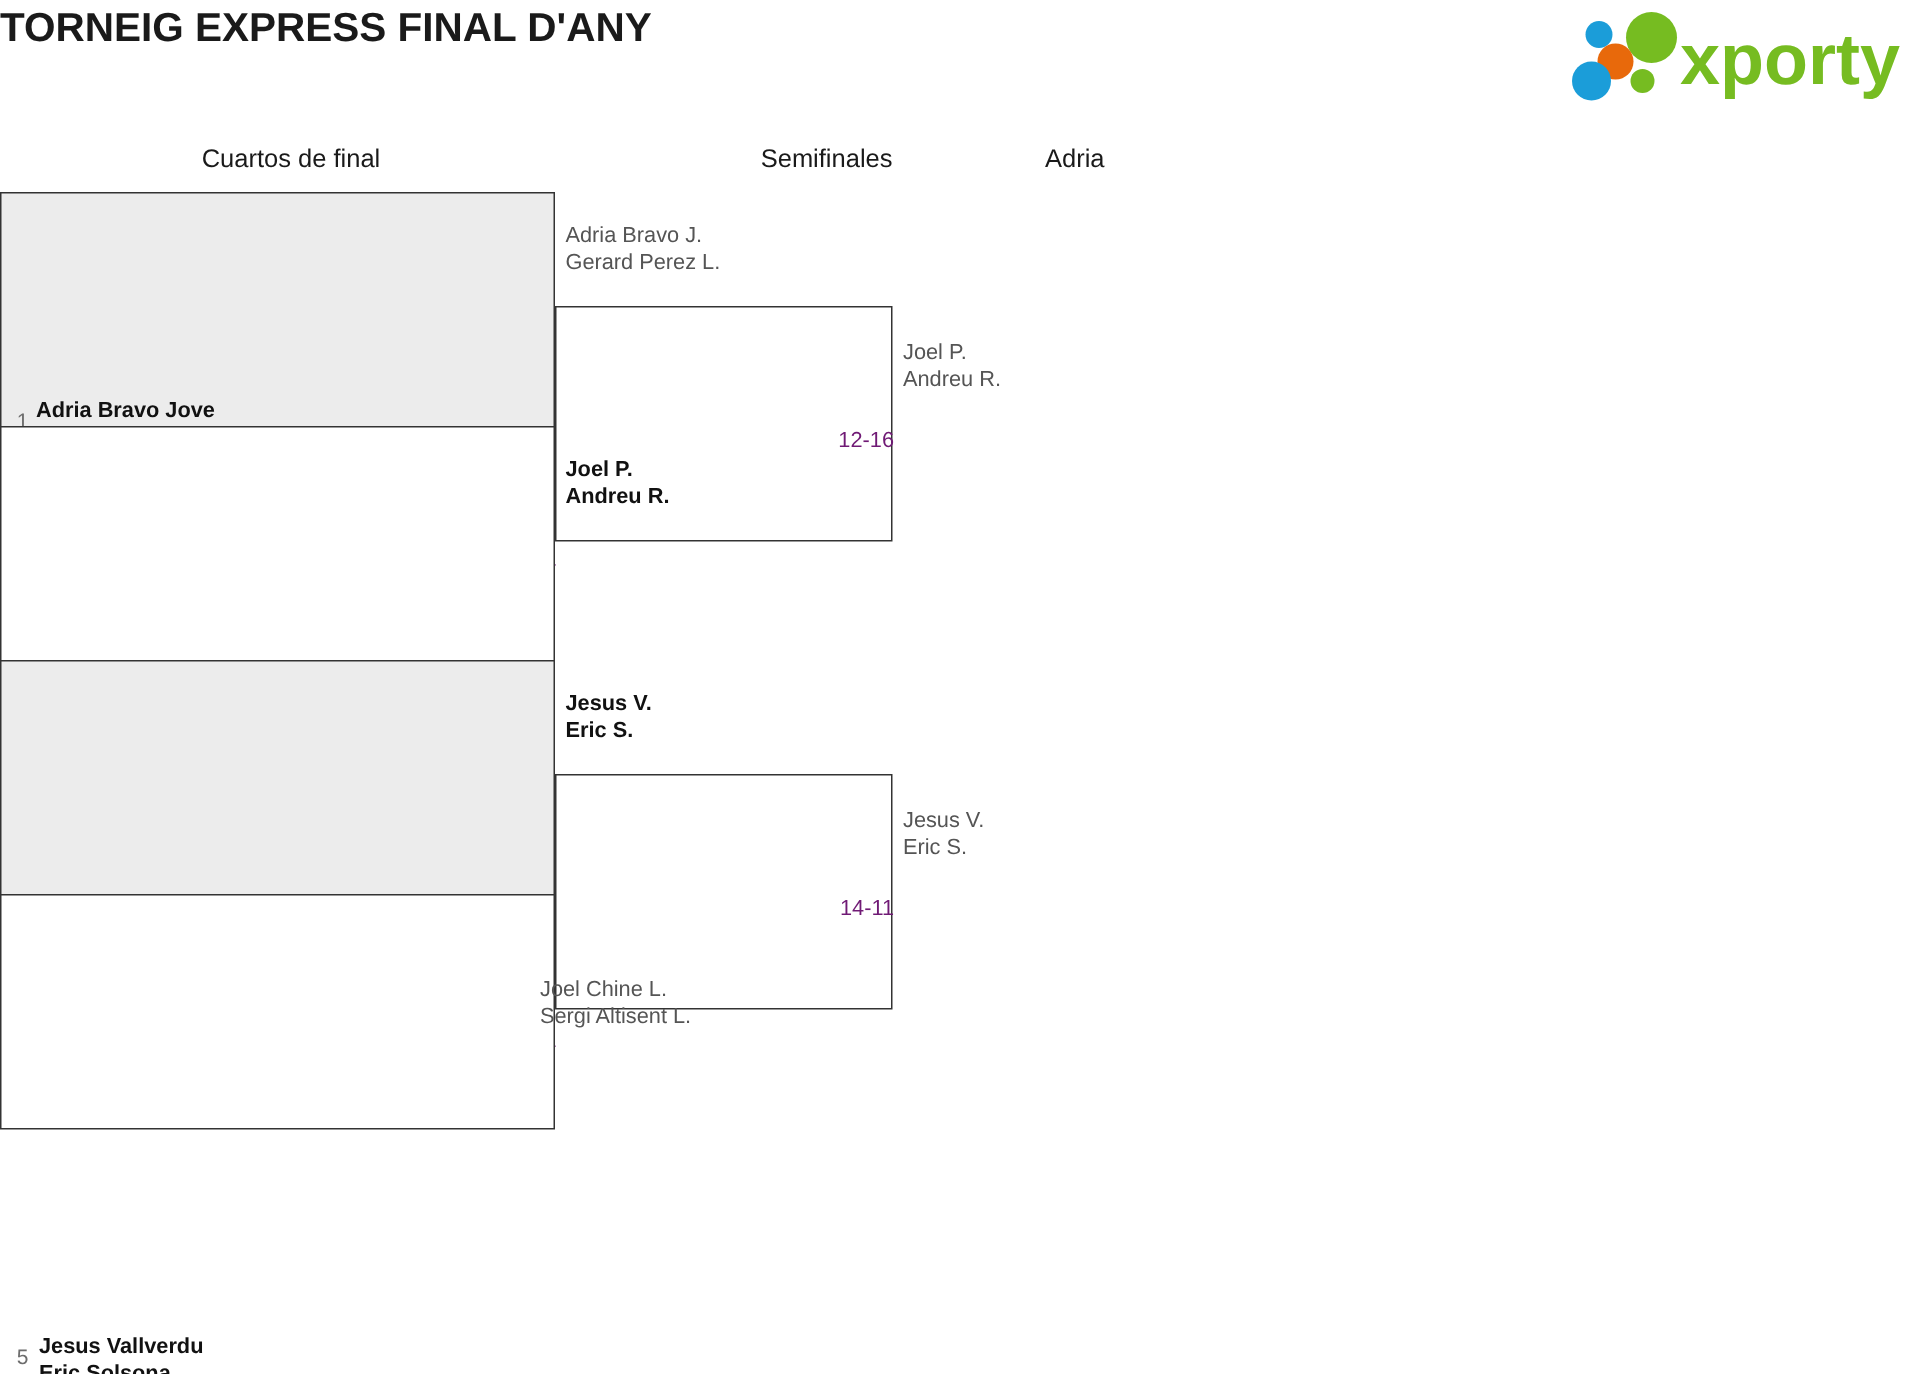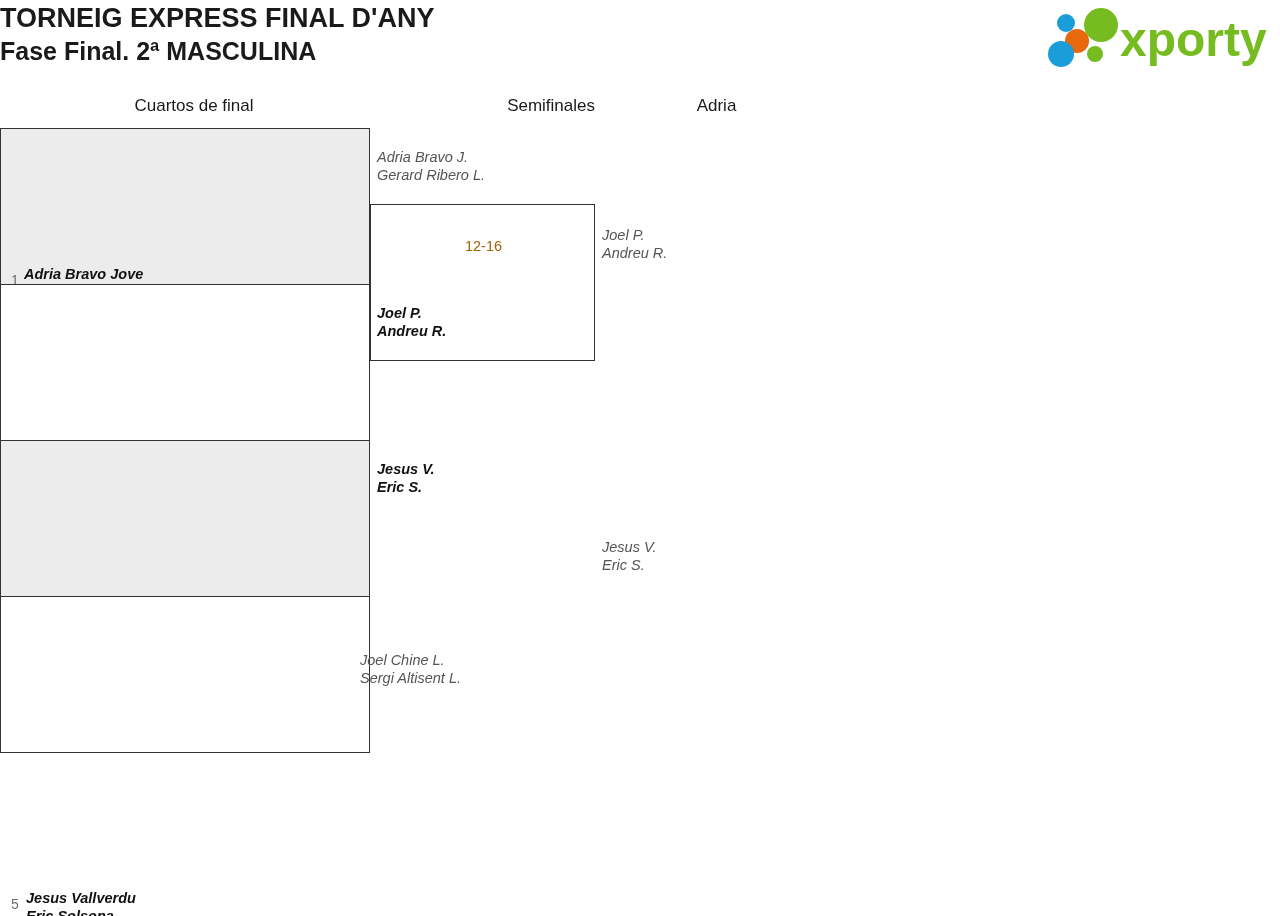--- a/index.html
+++ b/index.html
@@ -40,40 +40,39 @@
   .box.plain  { background: #ffffff; }
 
   .seed {
     position: absolute; left: 6px; font-size: 14px; color: #6d6d6d;
     width: 16px; text-align: center;
   }
   .team {
     position: absolute; font-size: 14.5px; line-height: 18px;
     white-space: nowrap;
   }
-  .team .ln { display: block; font-style: italic; }
+  .team .ln { display: block; }
   .winner { color: #111111; font-weight: bold; }
   .loser  { color: #555555; font-weight: normal; }
   .score {
-    position: absolute; font-size: 14.5px; color: #a16207;
-    text-align: center; white-space: nowrap;
+    position: absolute; font-size: 14.5px; color: #701a75;
+    text-align: right; white-space: nowrap; margin-top: 48px;
   }
   .sched {
     position: absolute; font-size: 14.5px; color: #3a3a3a;
     text-align: center; white-space: nowrap;
   }
 </style>
 </head>
 <body>
 
 <div id="root">
 
   <div class="title-block">
     <div class="title-line1">TORNEIG EXPRESS FINAL D'ANY</div>
-    <div class="title-line2">Fase Final. 2ª MASCULINA</div>
   </div>
 
   <div class="logo">
     <svg width="230" height="62" viewBox="0 0 230 62">
       <circle cx="22" cy="17" r="9" fill="#1b9dd9"></circle>
       <circle cx="57" cy="19" r="17" fill="#76bc21"></circle>
       <circle cx="33" cy="35" r="12" fill="#e8690b"></circle>
       <circle cx="17" cy="48" r="13" fill="#1b9dd9"></circle>
       <circle cx="51" cy="48" r="8" fill="#76bc21"></circle>
       <text x="76" y="50" font-family="Liberation Sans, sans-serif" font-size="48" font-weight="bold" fill="#76bc21">xporty</text>
@@ -127,27 +126,30 @@
     
     
     
   </div>
 
   <div class="box plain" style="left:370px;top:204px;width:225px;height:157px;">
     <span class="score" style="left:0;top:33px;width:225px;">12-16</span>
   </div>
   <span class="team loser" style="left:377px;top:148px;">
     <span class="ln">Adria Bravo J.</span>
-    <span class="ln">Gerard Ribero L.</span>
+    <span class="ln">Gerard Perez L.</span>
   </span>
   <span class="team winner" style="left:377px;top:304px;">
     <span class="ln">Joel P.</span>
     <span class="ln">Andreu R.</span>
   </span>
 
+  <div class="box plain" style="left:370px;top:516px;width:225px;height:157px;">
+    <span class="score" style="left:0;top:33px;width:225px;">14-11</span>
+  </div>
   <span class="team winner" style="left:377px;top:460px;">
     <span class="ln">Jesus V.</span>
     <span class="ln">Eric S.</span>
   </span>
   <span class="team loser" style="left:360px;top:616px;margin-top:35px;">
     <span class="ln">Joel Chine L.</span>
     <span class="ln">Sergi Altisent L.</span>
   </span>
 
   <span class="team loser" style="left:602px;top:226px;">

